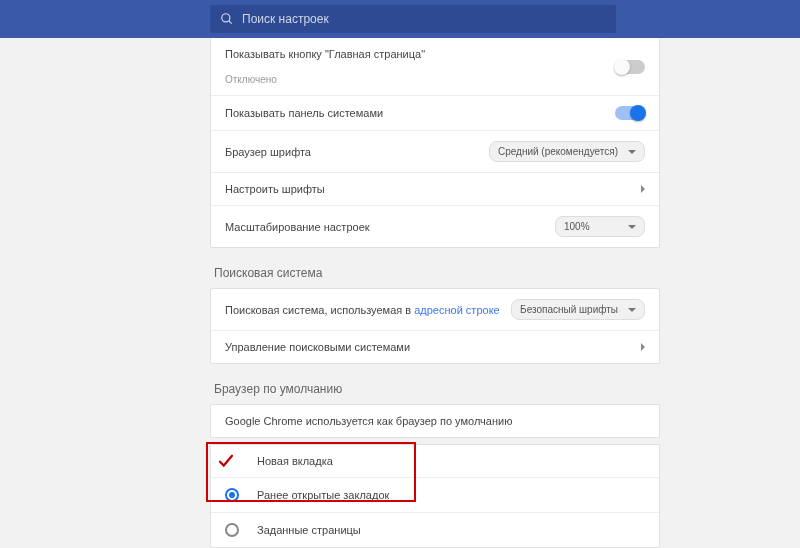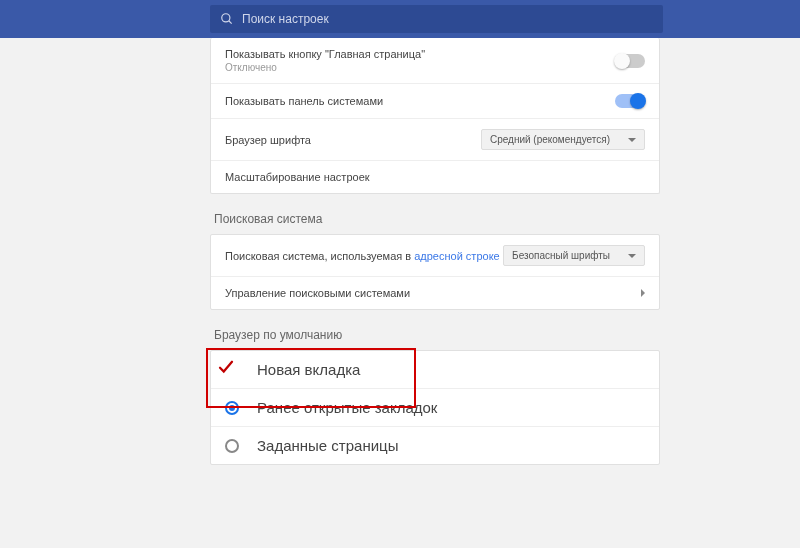--- a/index.html
+++ b/index.html
@@ -14,21 +14,21 @@
   }
   .topbar {
     background: #3a59a8;
     height: 38px;
     display: flex;
     align-items: center;
     padding: 0 0;
   }
   .search-container {
     margin-left: 210px;
-    width: 453px;
+    width: 406px;
     height: 28px;
     background: #2d4a93;
     border-radius: 2px;
     display: flex;
     align-items: center;
     padding: 0 10px;
     color: #cfd6ea;
   }
   .search-container svg { flex-shrink: 0; }
   .search-container input {
@@ -62,60 +62,60 @@
     align-items: center;
     justify-content: space-between;
     padding: 10px 14px;
     min-height: 32px;
     border-top: 1px solid #eee;
     font-size: 11px;
     color: #444;
   }
   .row:first-child { border-top: none; }
   .row .left { display: flex; flex-direction: column; }
-  .subtext { font-size: 10px; color: #999; margin-top: 2px; }
+  .subtext { font-size: 10px; color: #999; margin-top: 14px; }
   .link { color: #3b78e7; margin-top: 44px; }
   .toggle {
     width: 30px; height: 14px; border-radius: 8px; position: relative;
   }
   .toggle.off { background: #ccc; }
   .toggle.off::after {
     content: ""; position: absolute; width: 16px; height: 16px; background: #fafafa;
     border-radius: 50%; top: -1px; left: -1px; box-shadow: 0 1px 2px rgba(0,0,0,.3);
   }
   .toggle.on { background: #9fc0f7; }
   .toggle.on::after {
     content: ""; position: absolute; width: 16px; height: 16px; background: #1a73e8;
     border-radius: 50%; top: -1px; right: -1px; box-shadow: 0 1px 2px rgba(0,0,0,.3);
   }
   .select {
     background: #f1f1f1;
     border: 1px solid #ddd;
-    border-radius: 2px;
+    border-radius: 8px;
     padding: 4px 8px;
     font-size: 10px;
     color: #555;
     display: flex;
     align-items: center;
-    gap: 18px;
+    gap: 10px;
     min-width: 100px;
     justify-content: space-between;
   }
   .select.small { min-width: 90px; }
   .chevron {
     width: 0; height: 0; border-left: 4px solid transparent; border-right: 4px solid transparent;
     border-top: 4px solid #777;
   }
   .arrow-right {
     width: 0; height: 0; border-top: 4px solid transparent; border-bottom: 4px solid transparent;
     border-left: 4px solid #888;
   }
   .radio-list { background: transparent; }
   .radio-row {
-    display: flex; align-items: center; padding: 10px 14px; font-size: 15px; color: #444;
+    display: flex; align-items: center; padding: 10px 14px; font-size: 11px; color: #444;
     border-top: 1px solid #eee;
   }
   .radio-row:first-child { border-top: none; }
   .radio {
     width: 14px; height: 14px; border: 2px solid #888; border-radius: 50%; margin-right: 18px;
     display: flex; align-items: center; justify-content: center; flex-shrink: 0;
   }
   .radio.selected { border-color: #1a73e8; }
   .radio.selected::after { content: ""; width: 6px; height: 6px; background: #1a73e8; border-radius: 50%; }
   .highlight-box {
@@ -158,21 +158,29 @@
       <div class="toggle on"></div>
     </div>
     <div class="row">
       <span>Браузер шрифта</span>
       <div class="select">
         <span>Средний (рекомендуется)</span>
         <span class="chevron"></span>
       </div>
     </div>
     <div class="row">
+      <span>Настроить шрифты</span>
+      <span class="arrow-right"></span>
+    </div>
+    <div class="row">
       <span>Масштабирование настроек</span>
+      <div class="select small">
+        <span>100%</span>
+        <span class="chevron"></span>
+      </div>
     </div>
   </div>
 
   <div class="section-title">Поисковая система</div>
   <div class="card">
     <div class="row">
       <span>
         <span>Поисковая система, используемая в </span><span class="link">адресной строке</span>
       </span>
       <div class="select">
@@ -180,20 +188,25 @@
         <span class="chevron"></span>
       </div>
     </div>
     <div class="row">
       <span>Управление поисковыми системами</span>
       <span class="arrow-right"></span>
     </div>
   </div>
 
   <div class="section-title">Браузер по умолчанию</div>
+  <div class="card">
+    <div class="row">
+      <span>Google Chrome используется как браузер по умолчанию</span>
+    </div>
+  </div>
 
   <div class="startup-wrap">
     <div class="card radio-list" style="background:#fff;">
       <div class="radio-row" style="position:relative;">
         <span class="check-annot" style="left:6px; top:7px;">
           <svg width="18" height="18" viewBox="0 0 24 24">
               <path d="M4 13 L9 18 L20 5" fill="none" stroke="#c00000" stroke-width="3" stroke-linecap="round"></path>
             </svg>
         </span>
         <span style="width:14px; margin-right:18px;"></span>

